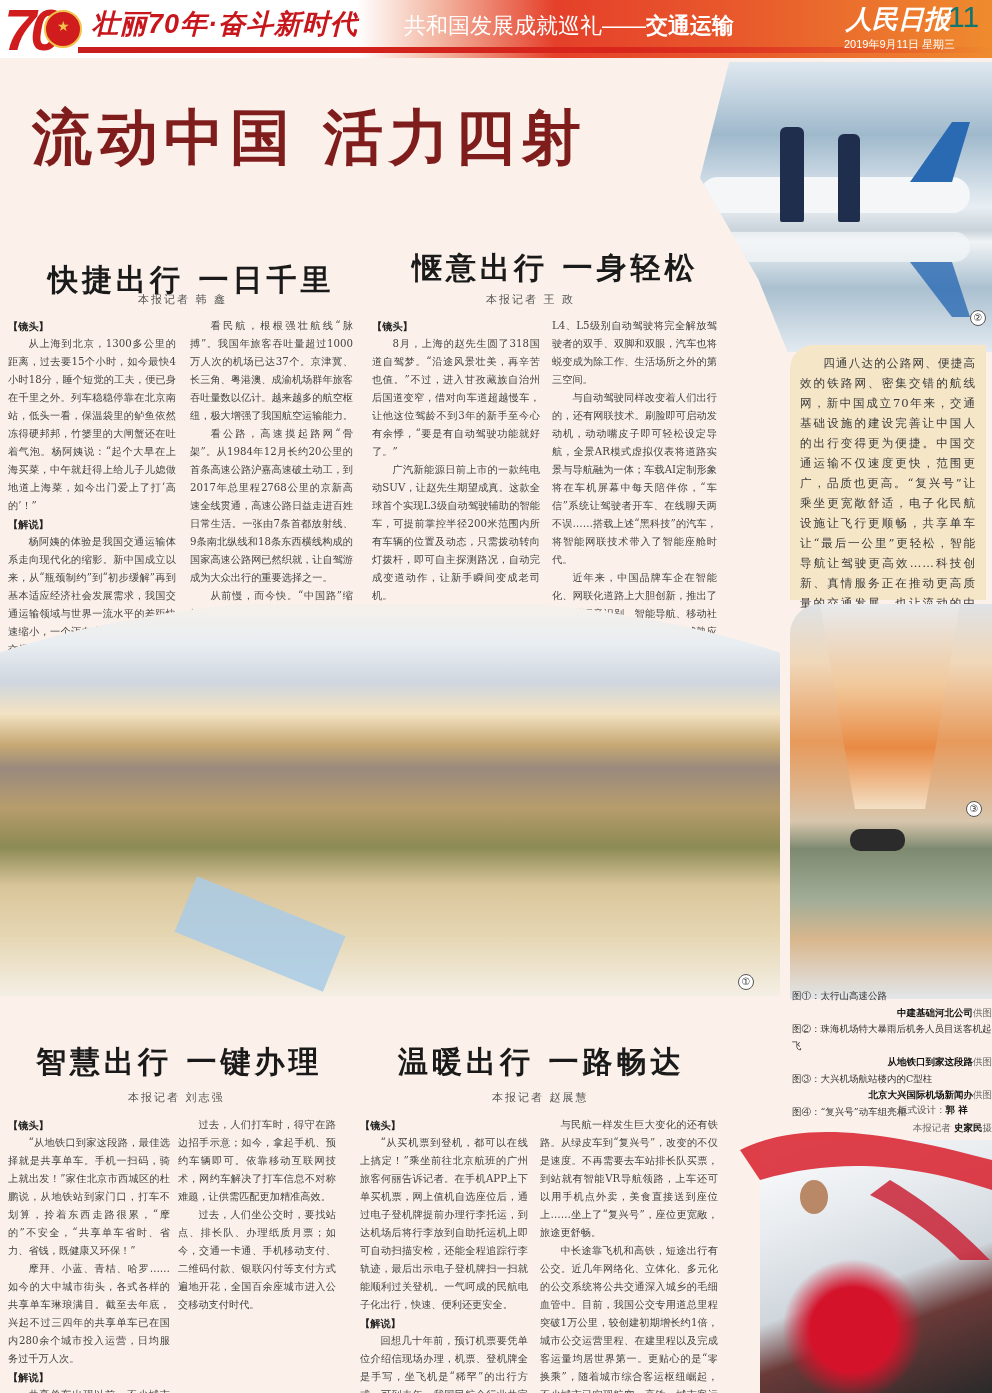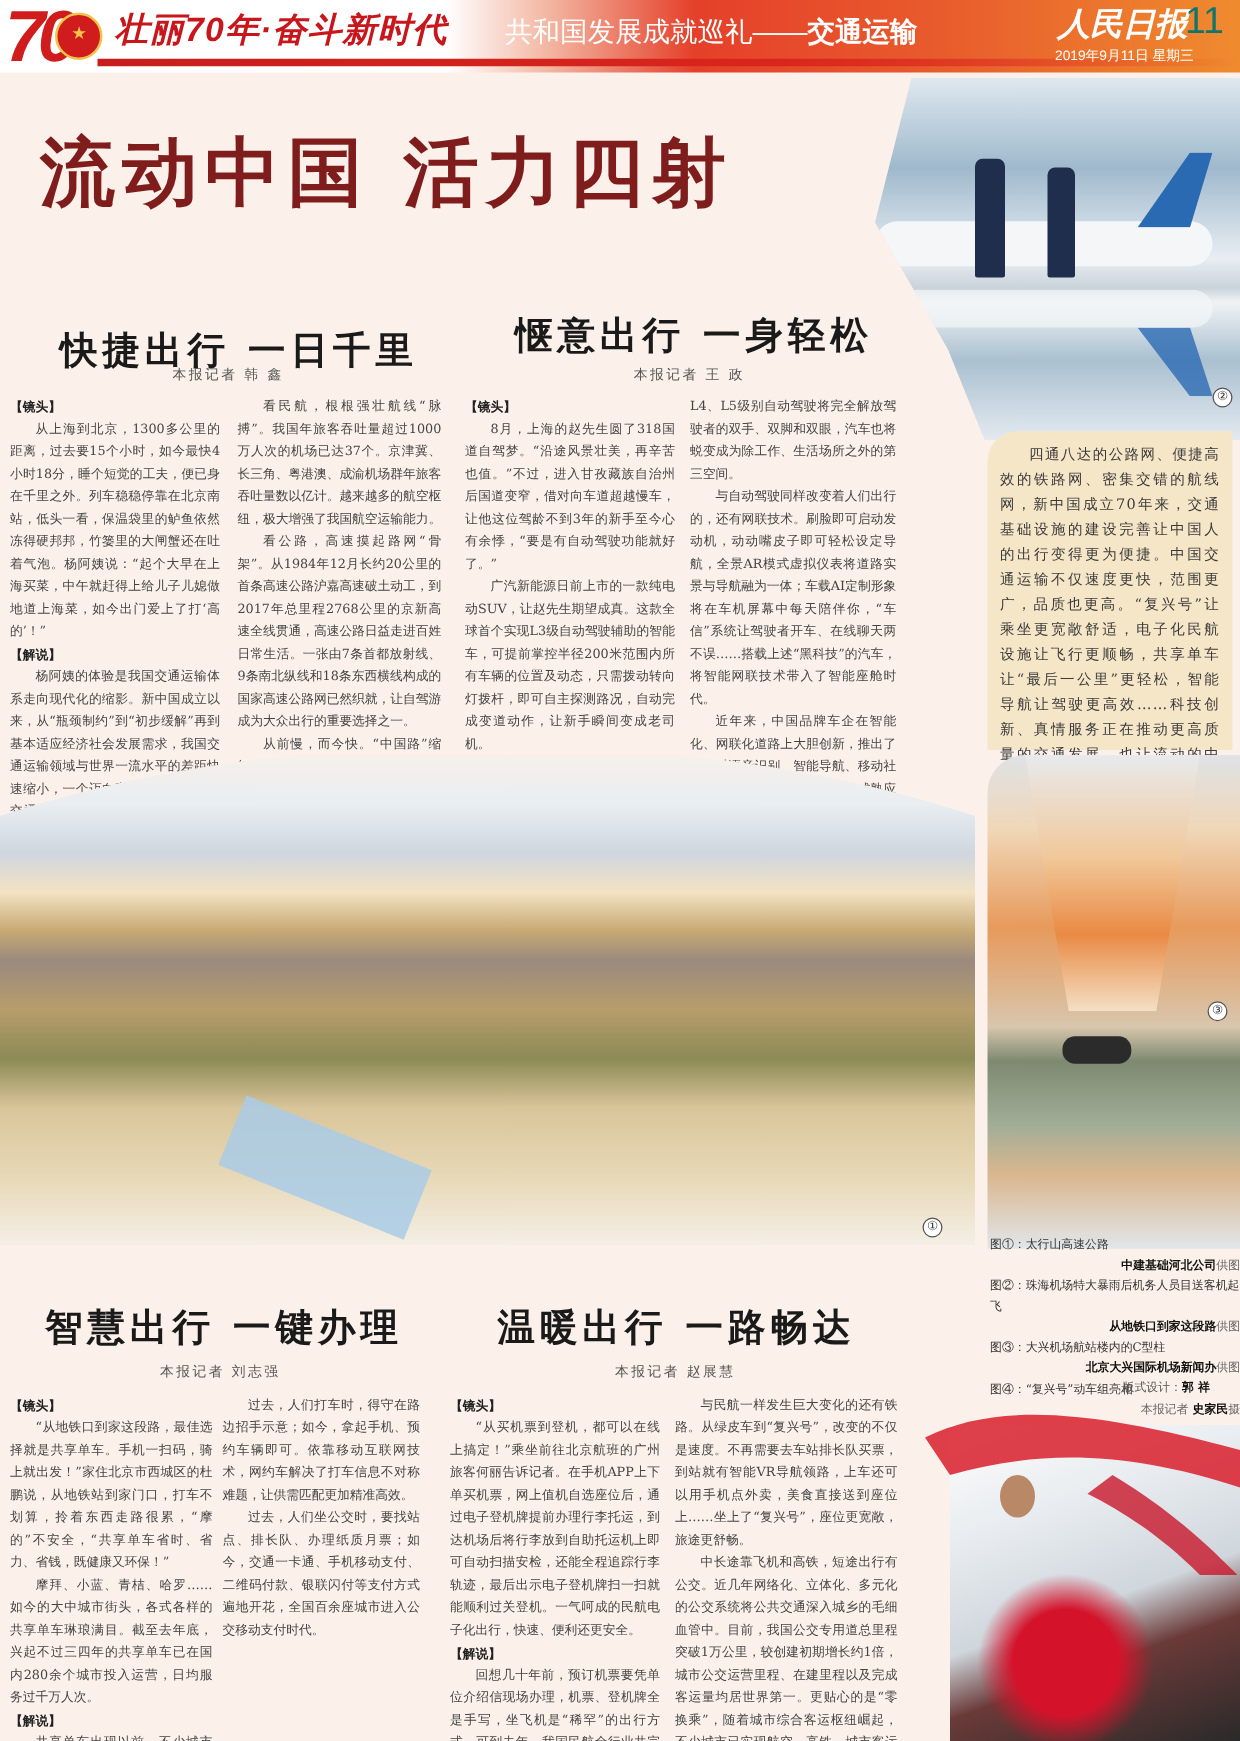--- a/index.html
+++ b/index.html
@@ -88,21 +88,21 @@
   <span class="tag">【解说】</span>
   <p>杨阿姨的体验是我国交通运输体系走向现代化的缩影。新中国成立以来，从“瓶颈制约”到“初步缓解”再到基本适应经济社会发展需求，我国交通运输领域与世界一流水平的差距快速缩小，一个迈向高质量发展的综合交通运输体系正昂首屹立于世界东方。</p>
 </div>
 <div class="col" style="left:190px;top:317px;width:163px">
   <p>看民航，根根强壮航线“脉搏”。我国年旅客吞吐量超过1000万人次的机场已达37个。京津冀、长三角、粤港澳、成渝机场群年旅客吞吐量数以亿计。越来越多的航空枢纽，极大增强了我国航空运输能力。</p>
   <p>看公路，高速摸起路网“骨架”。从1984年12月长约20公里的首条高速公路沪嘉高速破土动工，到2017年总里程2768公里的京新高速全线贯通，高速公路日益走进百姓日常生活。一张由7条首都放射线、9条南北纵线和18条东西横线构成的国家高速公路网已然织就，让自驾游成为大众出行的重要选择之一。</p>
   <p>从前慢，而今快。“中国路”缩短了空间距离，也筑运了要素流动，让古老的神州不断迸发出新的发展动力。</p>
 </div>
 
 <div class="headline" style="left:412px;top:248px">惬意出行  一身轻松</div>
-<div class="byline" style="left:507px;top:292px">本报记者  王  政</div>
+<div class="byline" style="left:486px;top:292px">本报记者  王  政</div>
 <div class="col" style="left:372px;top:317px;width:168px">
   <span class="tag">【镜头】</span>
   <p>8月，上海的赵先生圆了318国道自驾梦。“沿途风景壮美，再辛苦也值。”不过，进入甘孜藏族自治州后国道变窄，借对向车道超越慢车，让他这位驾龄不到3年的新手至今心有余悸，“要是有自动驾驶功能就好了。”</p>
   <p>广汽新能源日前上市的一款纯电动SUV，让赵先生期望成真。这款全球首个实现L3级自动驾驶辅助的智能车，可提前掌控半径200米范围内所有车辆的位置及动态，只需拨动转向灯拨杆，即可自主探测路况，自动完成变道动作，让新手瞬间变成老司机。</p>
   <span class="tag">【解说】</span>
   <p>自动驾驶，是近年来汽车产业拥抱移动互联网、大数据、云计算、人工智能催生的新技能之一。目前，吉利、上汽、广汽、长安等中国品牌车企，均已推出搭载L2级自动驾驶辅助功能的量产车。2020年，梅赛德斯—奔驰、长安、上汽、北汽、小鹏等将实现L3级量产。伴随着超低时延5G网络的搭建，车路协同的完善以及算法的精进，</p>
 </div>
 <div class="col" style="left:552px;top:317px;width:165px">
   <p style="text-indent:0">L4、L5级别自动驾驶将完全解放驾驶者的双手、双脚和双眼，汽车也将蜕变成为除工作、生活场所之外的第三空间。</p>
   <p>与自动驾驶同样改变着人们出行的，还有网联技术。刷脸即可启动发动机，动动嘴皮子即可轻松设定导航，全景AR模式虚拟仪表将道路实景与导航融为一体；车载AI定制形象将在车机屏幕中每天陪伴你，“车信”系统让驾驶者开车、在线聊天两不误……搭载上述“黑科技”的汽车，将智能网联技术带入了智能座舱时代。</p>

